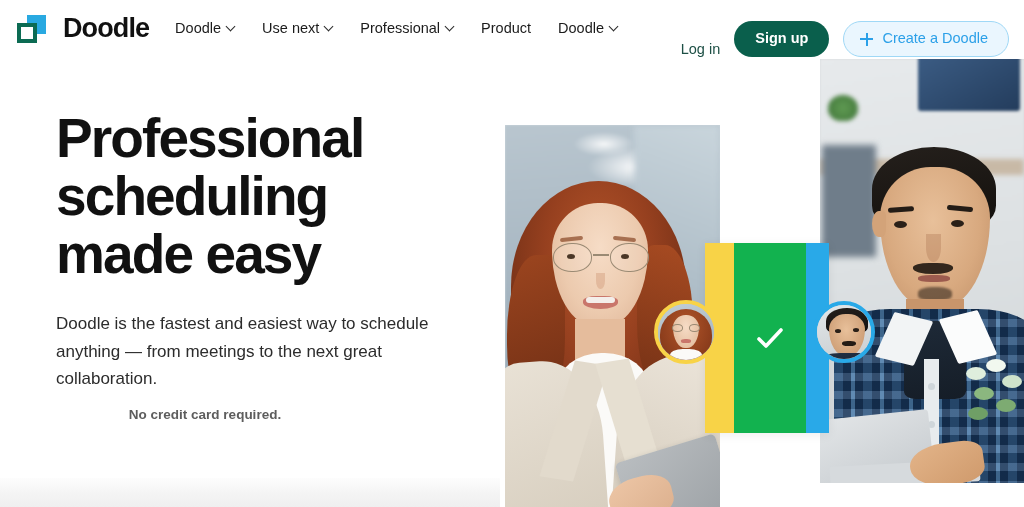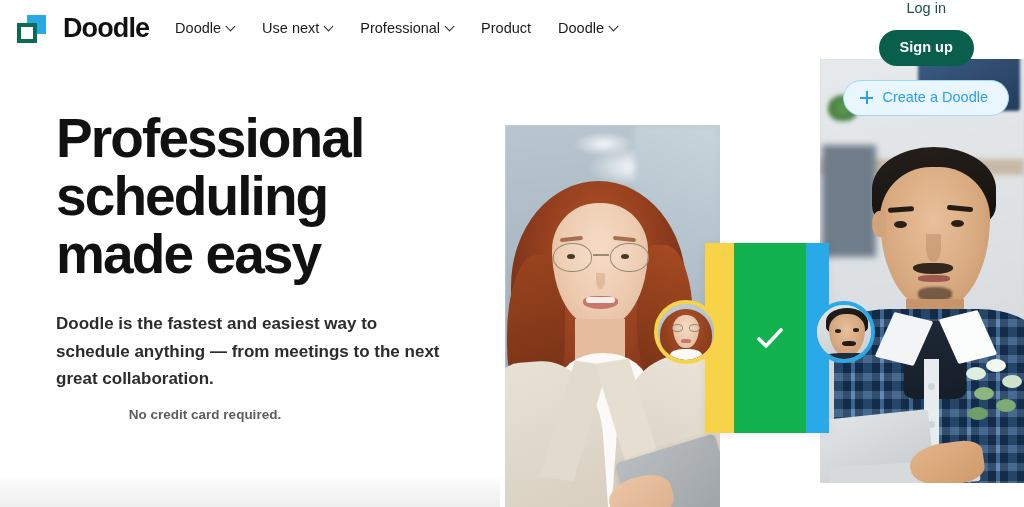--- a/index.html
+++ b/index.html
@@ -117,26 +117,25 @@
     border-bottom: 1.6px solid #2a2a2a;
     transform: rotate(45deg);
   }
 
   .nav-right {
     position: absolute;
     right: 15px;
     top: 0;
     height: 57px;
     display: flex;
-    align-items: center;
+    align-items: flex-end;
     gap: 14px;
     background: #ffffff;
     padding-left: 16px;
     z-index: 60;
-    flex-direction: column;
   }
 
   .login-link {
     font-size: 14.5px;
     color: #1d4f45;
     cursor: pointer;
     white-space: nowrap;
   }
 
   .btn-signup {
@@ -199,21 +198,20 @@
     color: #111111;
     white-space: pre-line;
   }
 
   .hero-sub {
     margin-top: 27px;
     font-size: 17px;
     line-height: 1.62;
     color: #2c2c2c;
     width: 385px;
-    font-weight: bold;
   }
 
   .btn-try {
     margin-top: 36px;
     display: inline-flex;
     align-items: center;
     justify-content: center;
     gap: 11px;
     width: 298px;
     height: 56px;

